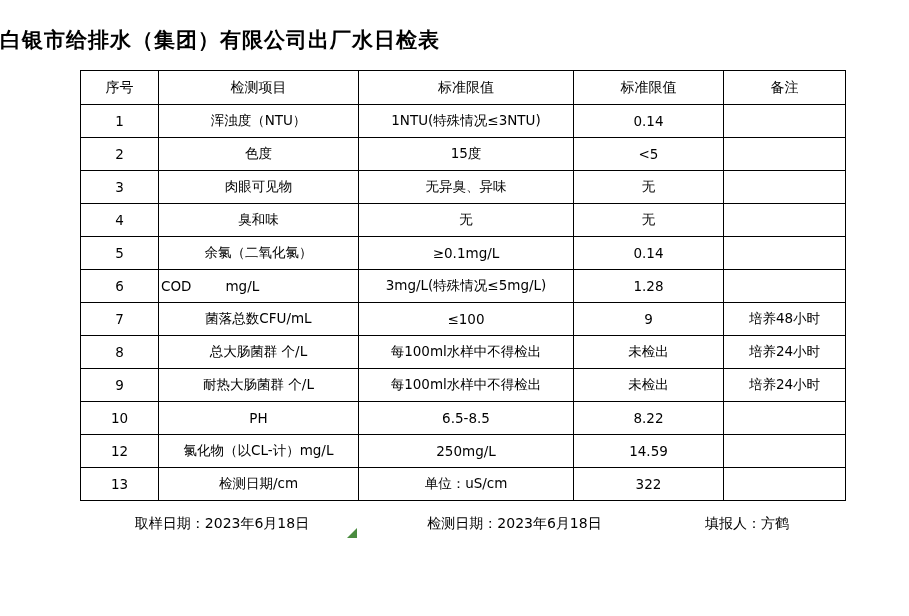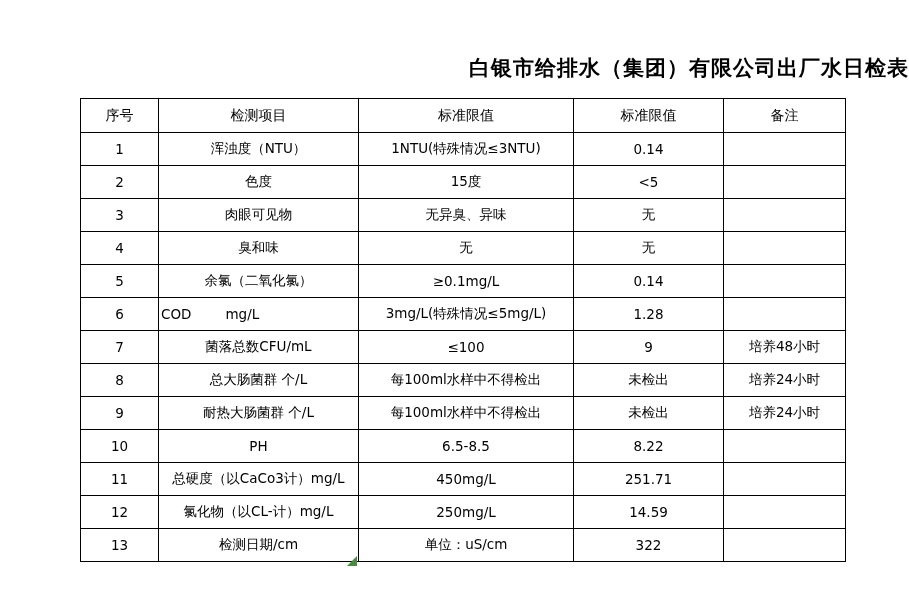--- a/index.html
+++ b/index.html
@@ -14,28 +14,27 @@
     color: #000000;
     overflow: hidden;
   }
   .page {
     position: relative;
     width: 909px;
     height: 616px;
     box-sizing: border-box;
   }
   .title {
-    text-align: right;
+    text-align: left;
     font-size: 21px;
     font-weight: bold;
     letter-spacing: 1px;
     padding-top: 26px;
     padding-bottom: 16px;
     font-family: "DejaVu Sans", "Liberation Sans", sans-serif;
-    margin-top: 28px;
   }
   .table-wrap {
     padding: 0 80px;
     box-sizing: border-box;
   }
   table.report {
     width: 765px;
     border-collapse: collapse;
     table-layout: fixed;
     border: 1px solid #000;
@@ -184,27 +183,20 @@
           <td>培养24小时</td>
         </tr>
         <tr>
           <td>10</td>
           <td>PH</td>
           <td>6.5-8.5</td>
           <td>8.22</td>
           <td></td>
         </tr>
         <tr>
-          <td>11</td>
-          <td>总硬度（以CaCo3计）mg/L</td>
-          <td>450mg/L</td>
-          <td>251.71</td>
-          <td></td>
-        </tr>
-        <tr>
           <td>12</td>
           <td>氯化物（以CL-计）mg/L</td>
           <td>250mg/L</td>
           <td>14.59</td>
           <td></td>
         </tr>
         <tr>
           <td>13</td>
           <td>检测日期/cm</td>
           <td>单位：uS/cm</td>
@@ -214,14 +206,19 @@
       </tbody>
     </table>
   </div>
 
   <div class="marker">
     <svg width="10" height="10" viewBox="0 0 10 10" aria-hidden="true">
       <polygon points="0,10 10,10 10,0" fill="#4a8c3f"></polygon>
     </svg>
   </div>
 
+  <div class="footer">
+    <div class="f1">取样日期：2023年6月18日</div>
+    <div class="f2">检测日期：2023年6月18日</div>
+    <div class="f3">填报人：方鹤</div>
+  </div>
 
 </div>
 
 </body></html>

